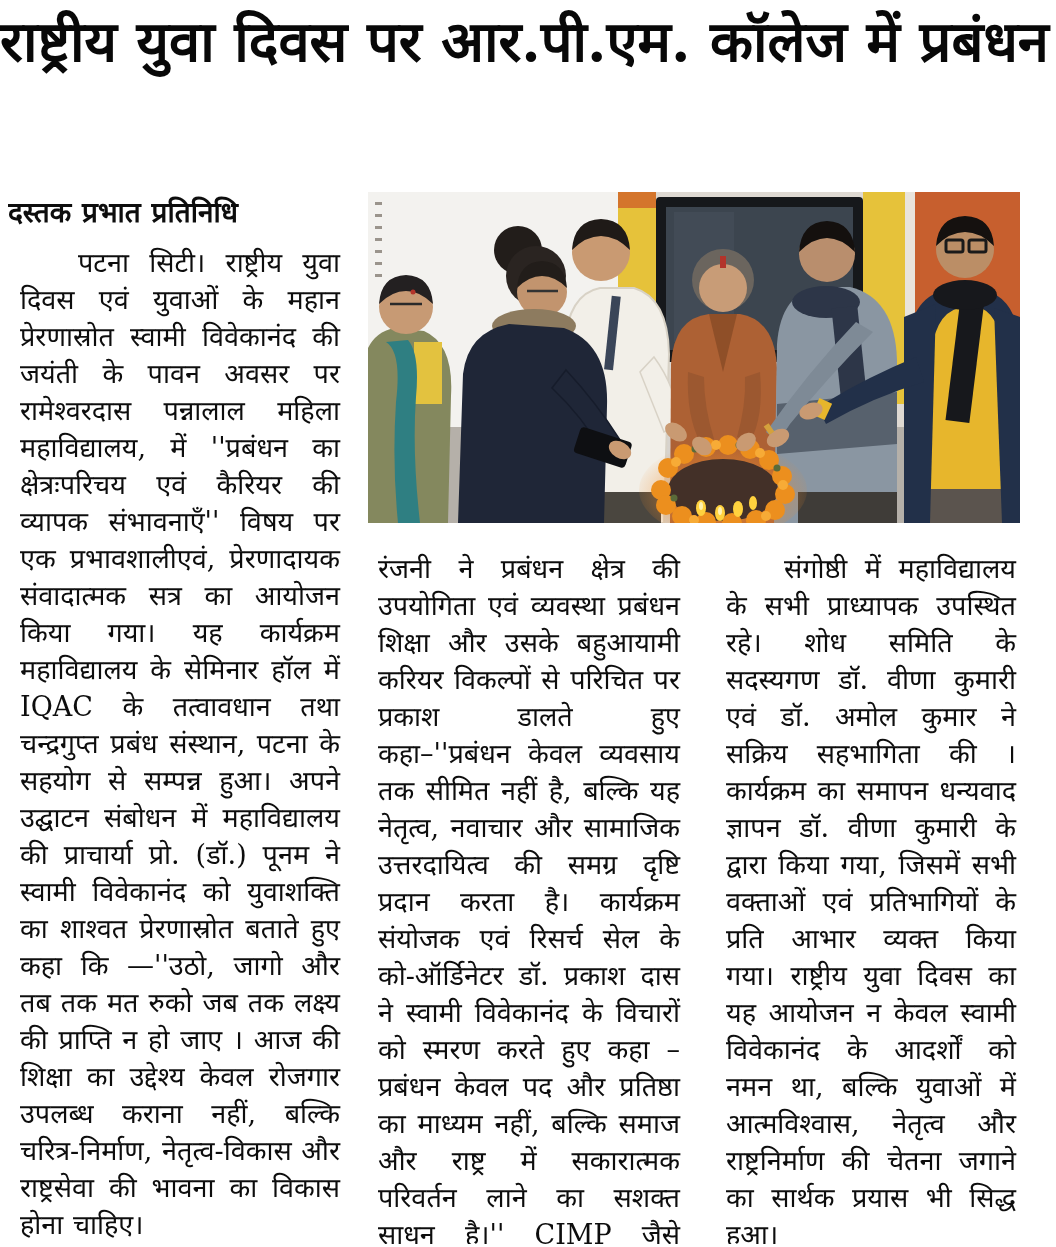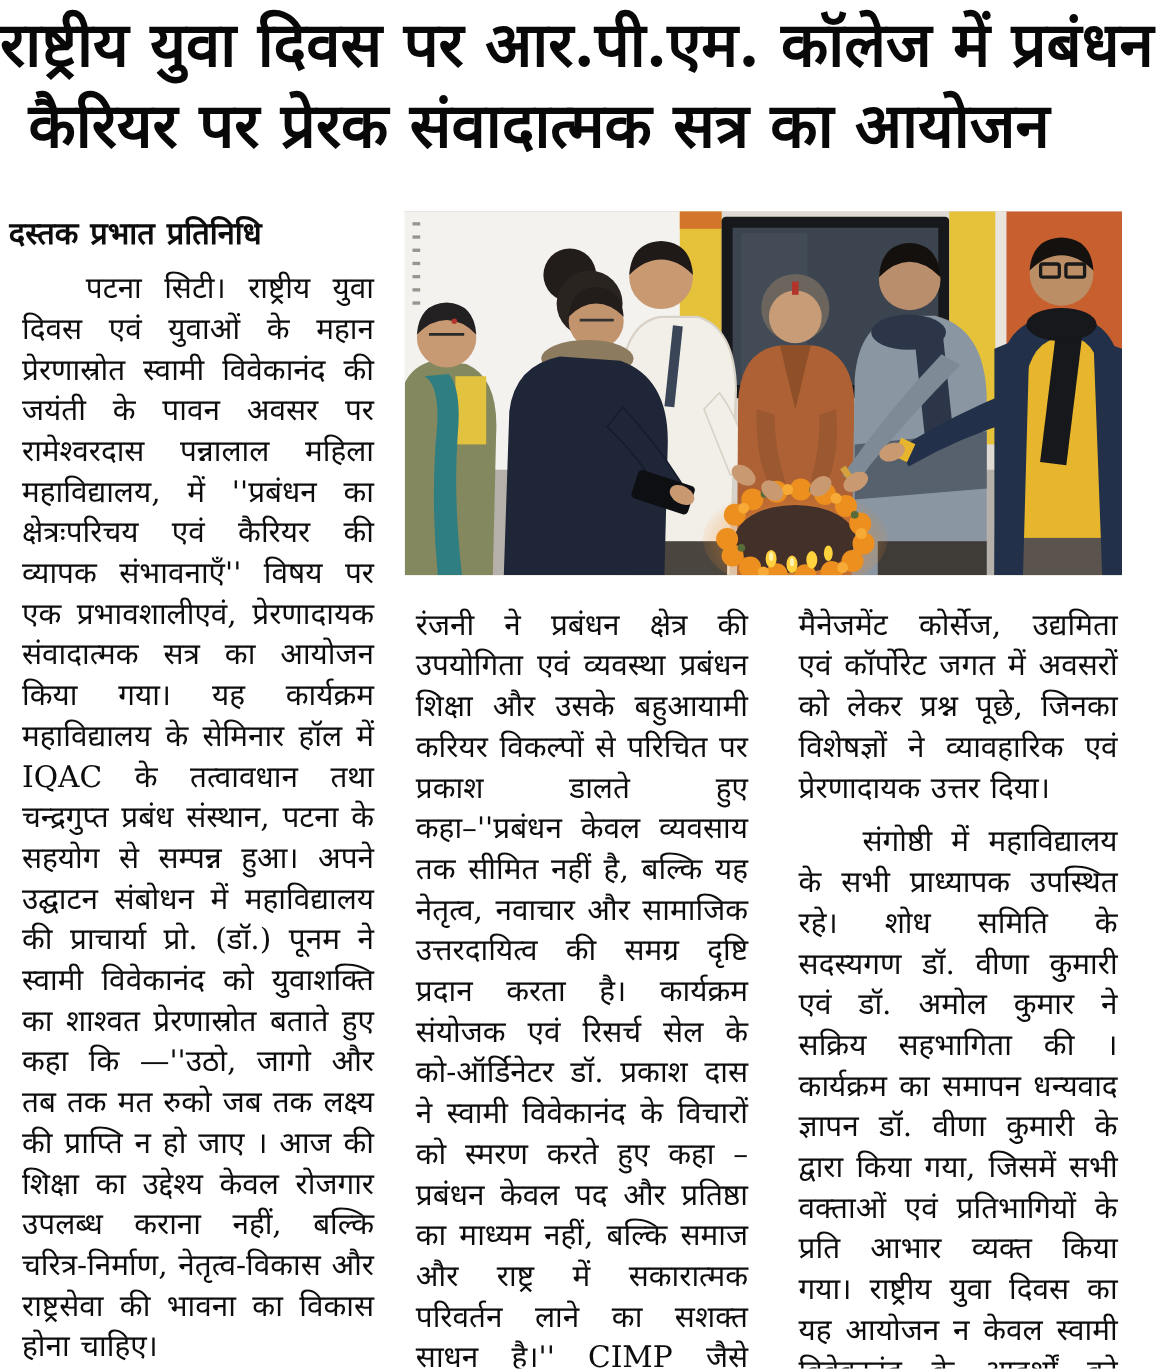--- a/index.html
+++ b/index.html
@@ -41,21 +41,20 @@
   }
   .photo svg{display:block;width:652px;height:331px;}
 </style>
 </head>
 <body>
 
 <div class="page">
 
   <h1 class="headline">
     <span class="hl">राष्ट्रीय युवा दिवस पर आर.पी.एम. कॉलेज में प्रबंधन</span>
-    <span class="hl">कैरियर पर प्रेरक संवादात्मक सत्र का आयोजन</span>
   </h1>
 
   <figure class="photo">
     <svg viewBox="0 0 652 331" xmlns="http://www.w3.org/2000/svg">
       <defs>
         <radialGradient id="glow" cx="50%" cy="55%" r="55%">
           <stop offset="0%" stop-color="#ffca5e" stop-opacity="0.95"></stop>
           <stop offset="55%" stop-color="#f08c2a" stop-opacity="0.45"></stop>
           <stop offset="100%" stop-color="#f08c2a" stop-opacity="0"></stop>
         </radialGradient>
@@ -213,17 +212,16 @@
     <div class="byline">दस्तक प्रभात प्रतिनिधि</div>
     <p>पटना सिटी। राष्ट्रीय युवा दिवस एवं युवाओं के महान प्रेरणास्रोत स्वामी विवेकानंद की जयंती के पावन अवसर पर रामेश्वरदास पन्नालाल महिला महाविद्यालय, में ''प्रबंधन का क्षेत्रःपरिचय एवं कैरियर की व्यापक संभावनाएँ'' विषय पर एक प्रभावशालीएवं, प्रेरणादायक संवादात्मक सत्र का आयोजन किया गया। यह कार्यक्रम महाविद्यालय के सेमिनार हॉल में IQAC के तत्वावधान तथा चन्द्रगुप्त प्रबंध संस्थान, पटना के सहयोग से सम्पन्न हुआ। अपने उद्घाटन संबोधन में महाविद्यालय की प्राचार्या प्रो. (डॉ.) पूनम ने स्वामी विवेकानंद को युवाशक्ति का शाश्वत प्रेरणास्रोत बताते हुए कहा कि —''उठो, जागो और तब तक मत रुको जब तक लक्ष्य की प्राप्ति न हो जाए । आज की शिक्षा का उद्देश्य केवल रोजगार उपलब्ध कराना नहीं, बल्कि चरित्र-निर्माण, नेतृत्व-विकास और राष्ट्रसेवा की भावना का विकास होना चाहिए।</p>
     <p>इस अवसर पर चन्द्रगुप्त प्रबंधन संस्थान, पटना से पधारे मुख्य वक्ता डॉ. मनीष मोहन बराल एवं एवं डॉ.</p>
   </div>
 
   <div class="col col-mid">
     <p style="text-indent:0;">रंजनी ने प्रबंधन क्षेत्र की उपयोगिता एवं व्यवस्था प्रबंधन शिक्षा और उसके बहुआयामी करियर विकल्पों से परिचित पर प्रकाश डालते हुए कहा–''प्रबंधन केवल व्यवसाय तक सीमित नहीं है, बल्कि यह नेतृत्व, नवाचार और सामाजिक उत्तरदायित्व की समग्र दृष्टि प्रदान करता है। कार्यक्रम संयोजक एवं रिसर्च सेल के को-ऑर्डिनेटर डॉ. प्रकाश दास ने स्वामी विवेकानंद के विचारों को स्मरण करते हुए कहा – प्रबंधन केवल पद और प्रतिष्ठा का माध्यम नहीं, बल्कि समाज और राष्ट्र में सकारात्मक परिवर्तन लाने का सशक्त साधन है।'' CIMP जैसे प्रतिष्ठित संस्थान के सहयोग से यह पहल विद्यार्थियों के लिए अत्यंत लाभकारी सिद्ध होगी।'' सत्र के दौरान छात्रों ने करियर प्लानिंग,</p>
   </div>
 
   <div class="col col-right">
-    <p style="text-indent:0;">मैनेजमेंट कोर्सेज, उद्यमिता एवं कॉर्पोरेट जगत में अवसरों को लेकर प्रश्न पूछे, जिनका विशेषज्ञों ने व्यावहारिक एवं प्रेरणादायक उत्तर दिया।</p>
     <p>संगोष्ठी में महाविद्यालय के सभी प्राध्यापक उपस्थित रहे। शोध समिति के सदस्यगण डॉ. वीणा कुमारी एवं डॉ. अमोल कुमार ने सक्रिय सहभागिता की ।कार्यक्रम का समापन धन्यवाद ज्ञापन डॉ. वीणा कुमारी के द्वारा किया गया, जिसमें सभी वक्ताओं एवं प्रतिभागियों के प्रति आभार व्यक्त किया गया। राष्ट्रीय युवा दिवस का यह आयोजन न केवल स्वामी विवेकानंद के आदर्शों को नमन था, बल्कि युवाओं में आत्मविश्वास, नेतृत्व और राष्ट्रनिर्माण की चेतना जगाने का सार्थक प्रयास भी सिद्ध हुआ।</p>
   </div>
 
 </div>
 
 </body></html>

